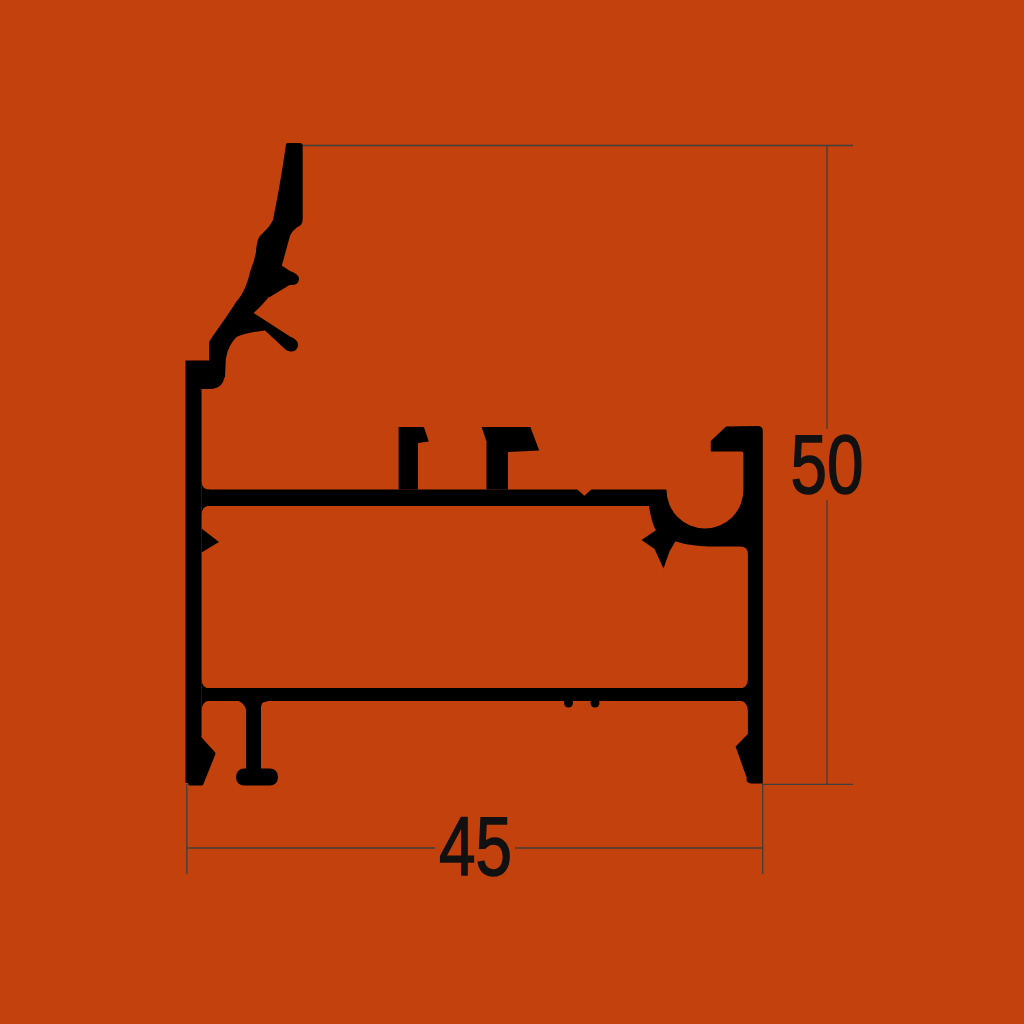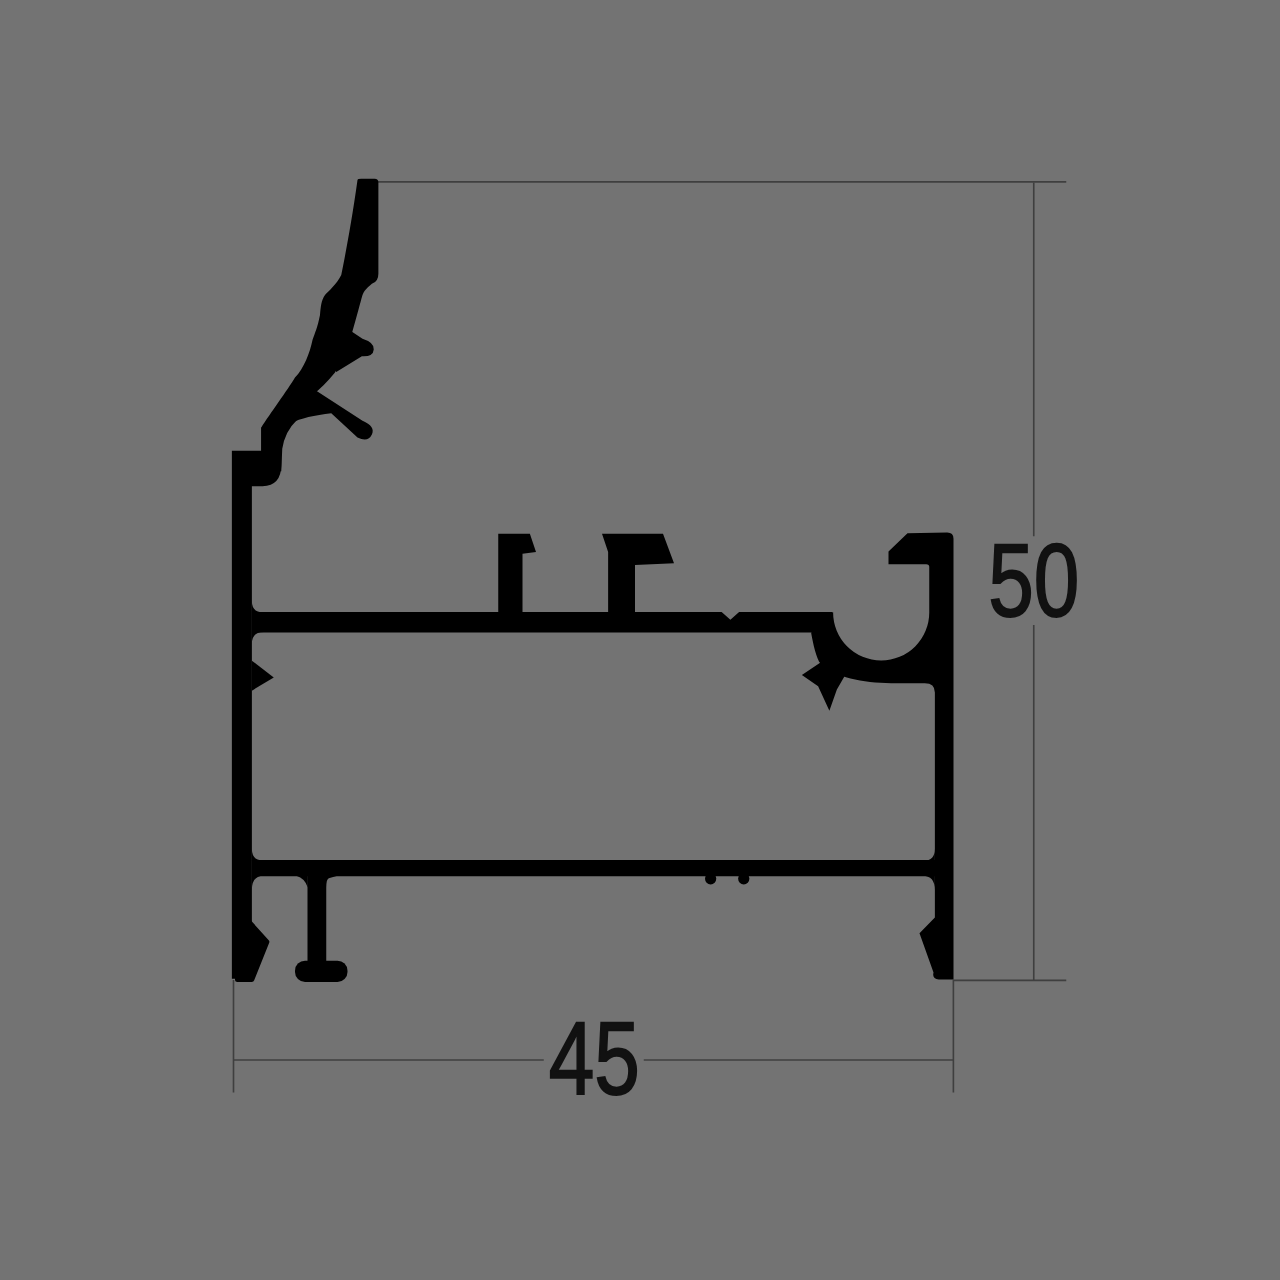--- a/index.html
+++ b/index.html
@@ -1,16 +1,16 @@
 <!DOCTYPE html>
 <html><head>
 <meta charset="utf-8">
 <style>
   html,body{margin:0;padding:0;background:#ffffff;}
-  .wrap{width:1024px;height:1024px;position:relative;overflow:hidden;background:#737373;}
+  .wrap{width:1024px;height:1024px;position:relative;overflow:hidden;background:#c2410c;}
   svg{position:absolute;left:0;top:0;}
   text{font-family:"Liberation Sans",sans-serif;fill:#111;}
 </style>
 </head>
 <body>
 <div class="wrap">
 <svg width="1024" height="1024" viewBox="0 0 1024 1024">
 
   <g stroke="#3f3f3f" stroke-width="1.3" fill="none">
 

